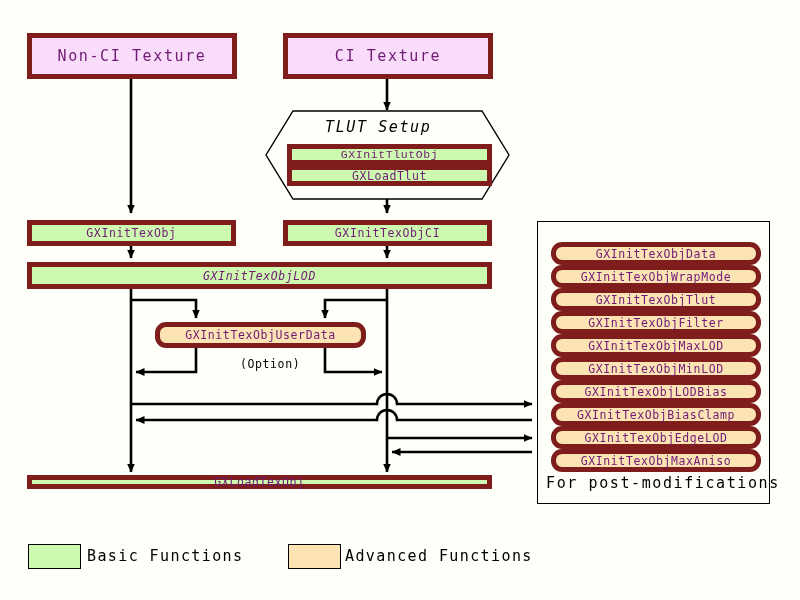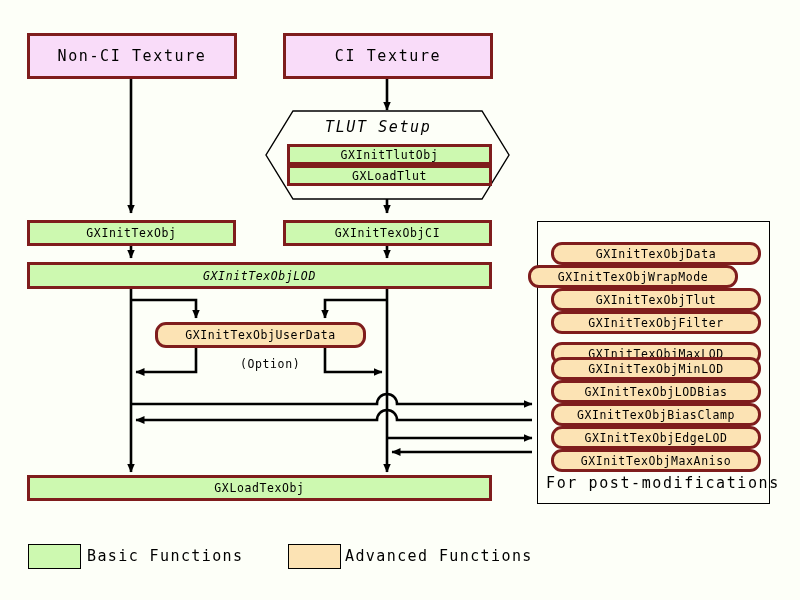--- a/index.html
+++ b/index.html
@@ -8,24 +8,24 @@
     background:#fdfff8;
     font-family:"DejaVu Sans Mono","Liberation Mono",monospace;
     overflow:hidden;
   }
   #canvas{position:relative;width:800px;height:600px;}
   #wires{position:absolute;left:0;top:0;width:800px;height:600px;}
 
   .node{
     position:absolute;
     box-sizing:border-box;
-    border:3px solid #7f1d1d;
+    border:5px solid #7f1d1d;
     display:flex;align-items:center;justify-content:center;
     font-size:11.5px;
-    color:#000000;
+    color:#701a75;
     letter-spacing:0.6px;
     white-space:nowrap;
     z-index:5;
   }
   .node.pink{background:#f9dcf9;font-size:15px;letter-spacing:1.6px;}
   .node.green{background:#cdf9b0;}
   .node.orange{background:#fce3b4;border-radius:11px;}
 
   .plain{
     position:absolute;
@@ -100,40 +100,40 @@
       <path d="M387,438 L532,438" marker-end="url(#ah)"></path>
 
       <path d="M532,452 L392,452" marker-end="url(#ah)"></path>
     </g>
   </svg>
 
   <svg style="position:absolute;left:265px;top:110px;width:245px;height:90px;z-index:3;" viewBox="0 0 245 90" xmlns="http://www.w3.org/2000/svg">
     <path d="M28,1 L217,1 L244,45 L217,89 L28,89 L1,45 Z" fill="#fdfff8" stroke="#000" stroke-width="1.4"></path>
   </svg>
   <div class="plain big" style="left:325px;top:118px;font-style:italic;">TLUT Setup</div>
-  <div class="node green" style="left:287px;top:144px;width:205px;height:21px;">GXInitTlutObj</div>
+  <div class="node green" style="left:287px;top:144px;width:205px;height:21px;font-family:Liberation Mono, monospace;">GXInitTlutObj</div>
   <div class="node green" style="left:287px;top:165px;width:205px;height:21px;">GXLoadTlut</div>
 
   <div class="node pink" style="left:27px;top:33px;width:210px;height:46px;">Non-CI Texture</div>
   <div class="node pink" style="left:283px;top:33px;width:210px;height:46px;">CI Texture</div>
 
   <div class="node green" style="left:27px;top:220px;width:209px;height:26px;">GXInitTexObj</div>
   <div class="node green" style="left:283px;top:220px;width:209px;height:26px;">GXInitTexObjCI</div>
   <div class="node green" style="left:27px;top:262px;width:465px;height:27px;font-style:italic;">GXInitTexObjLOD</div>
   <div class="node orange" style="left:155px;top:322px;width:211px;height:26px;">GXInitTexObjUserData</div>
   <div class="plain" style="left:240px;top:357px;">(Option)</div>
-  <div class="node green" style="left:27px;top:475px;width:465px;height:26px;">GXLoadTexObj</div>
+  <div class="node green" style="left:27px;top:475px;width:465px;height:14px;">GXLoadTexObj</div>
 
   <div class="panel" style="left:537px;top:221px;width:233px;height:283px;"></div>
 
   <div class="node orange" style="left:551px;top:242px;width:210px;height:23px;">GXInitTexObjData</div>
-  <div class="node orange" style="left:528px;top:265px;width:210px;height:23px;">GXInitTexObjWrapMode</div>
+  <div class="node orange" style="left:551px;top:265px;width:210px;height:23px;">GXInitTexObjWrapMode</div>
   <div class="node orange" style="left:551px;top:288px;width:210px;height:23px;">GXInitTexObjTlut</div>
   <div class="node orange" style="left:551px;top:311px;width:210px;height:23px;">GXInitTexObjFilter</div>
-  <div class="node orange" style="left:551px;top:334px;width:210px;height:23px;margin-top:8px;">GXInitTexObjMaxLOD</div>
+  <div class="node orange" style="left:551px;top:334px;width:210px;height:23px;">GXInitTexObjMaxLOD</div>
   <div class="node orange" style="left:551px;top:357px;width:210px;height:23px;">GXInitTexObjMinLOD</div>
   <div class="node orange" style="left:551px;top:380px;width:210px;height:23px;">GXInitTexObjLODBias</div>
   <div class="node orange" style="left:551px;top:403px;width:210px;height:23px;">GXInitTexObjBiasClamp</div>
   <div class="node orange" style="left:551px;top:426px;width:210px;height:23px;">GXInitTexObjEdgeLOD</div>
   <div class="node orange" style="left:551px;top:449px;width:210px;height:23px;">GXInitTexObjMaxAniso</div>
 
   <div class="plain big" style="left:546px;top:474px;z-index:7;">For post-modifications</div>
 
   <div class="legend-sw" style="left:28px;top:544px;background:#cdf9b0;"></div>
   <div class="legend-label" style="left:87px;top:547px;">Basic Functions</div>

